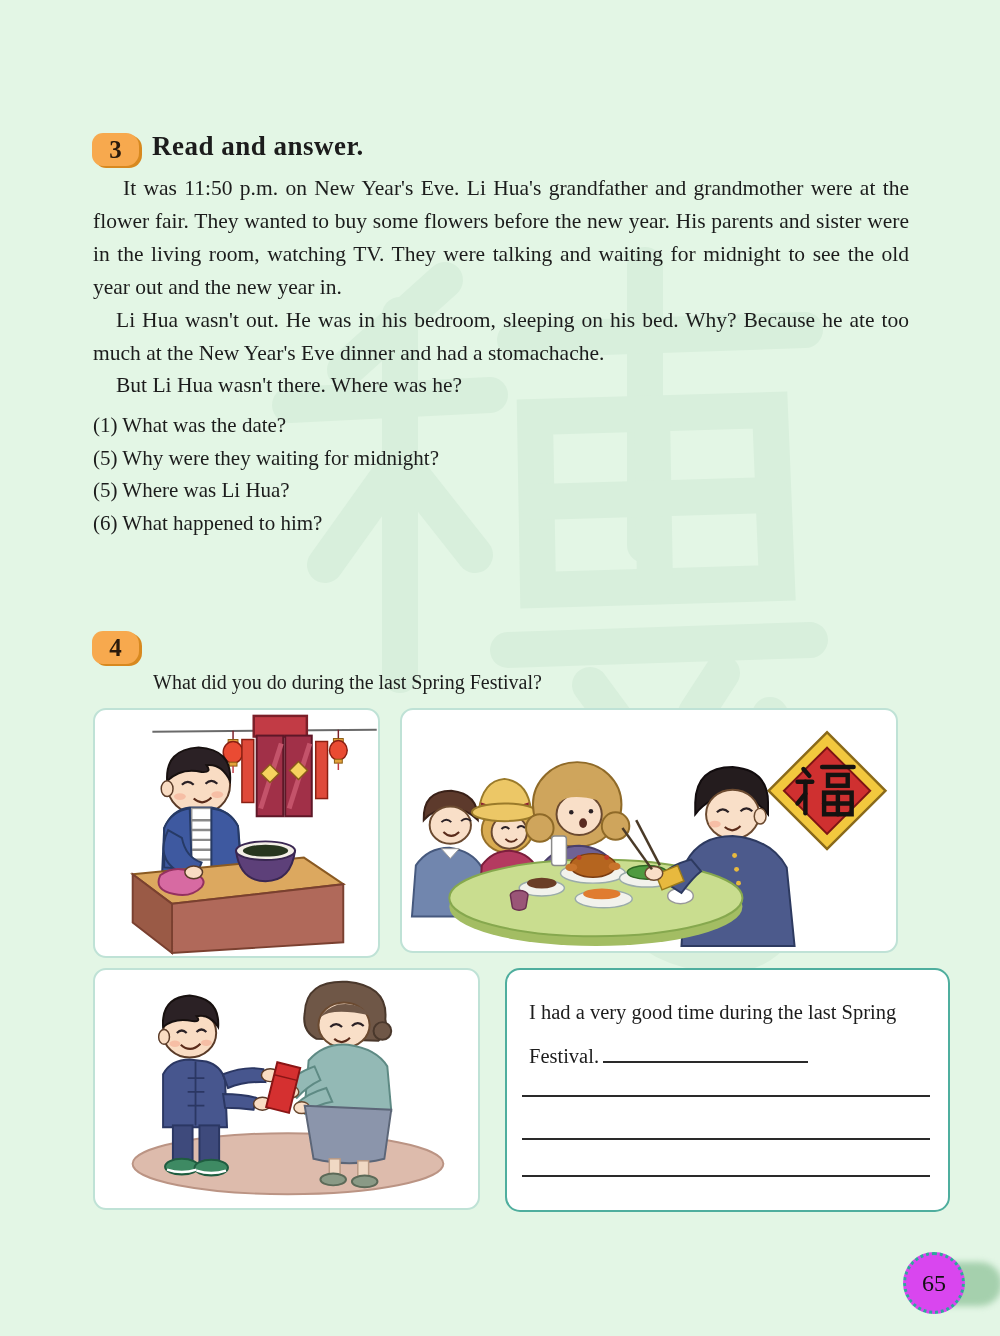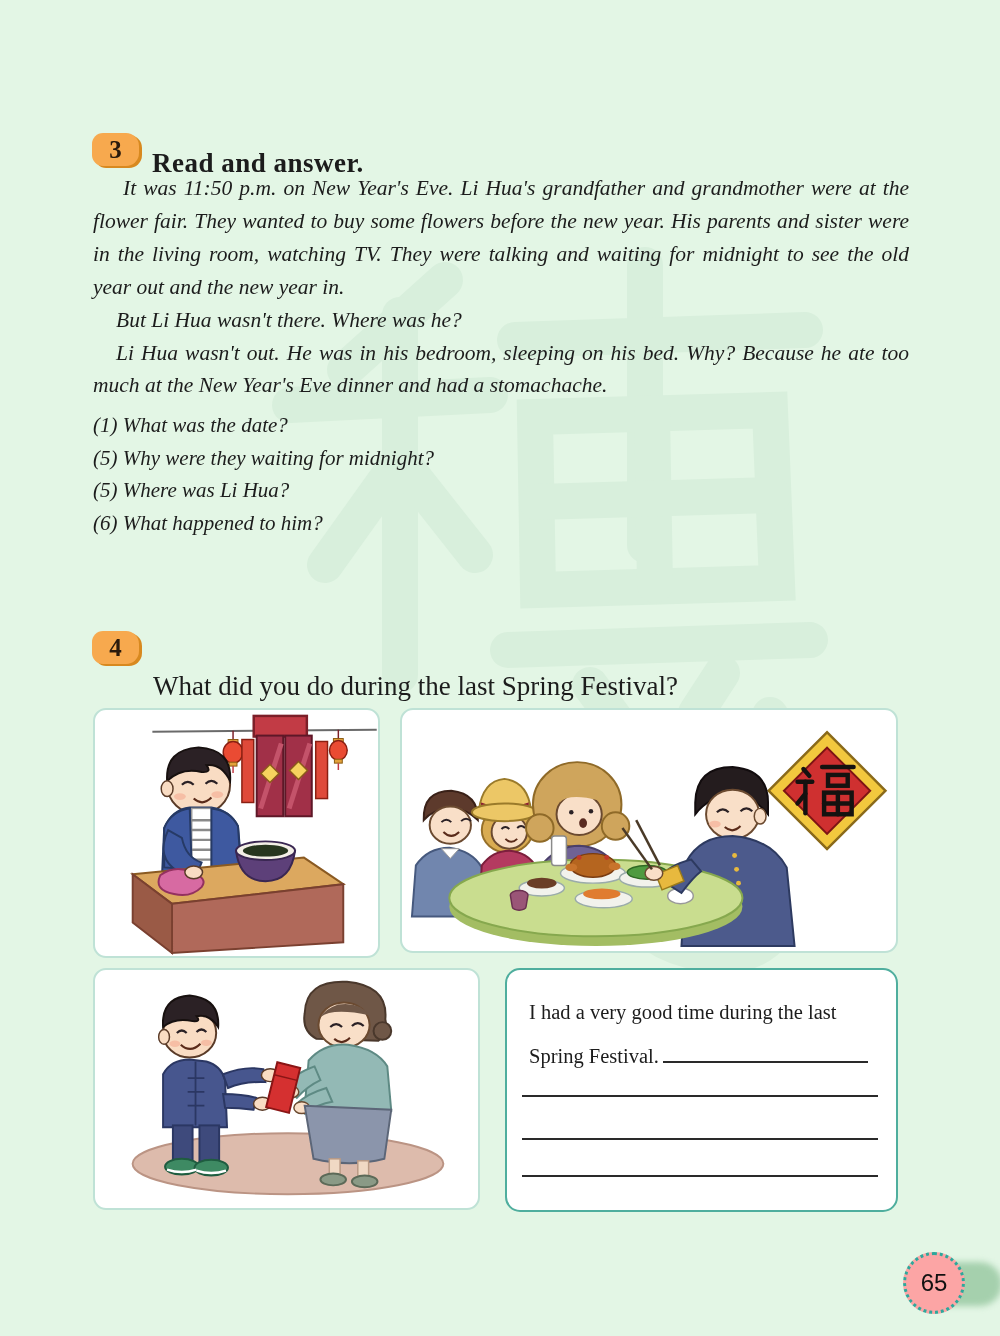--- a/index.html
+++ b/index.html
@@ -3,65 +3,65 @@
 <meta charset="utf-8">
 <style>
   * { margin:0; padding:0; box-sizing:border-box; }
   html,body { background:#cfe0d2; }
   .page {
     position:relative; width:1000px; height:1336px;
     background:#e3f6e5; overflow:hidden;
     font-family:"Liberation Serif", serif; color:#1c1c1c;
   }
   .watermark { position:absolute; left:250px; top:245px; z-index:0; }
-  .layer { position:absolute; z-index:1;font-style:italic; }
+  .layer { position:absolute; z-index:1; }
 
   .badge {
     position:absolute; z-index:1; width:47px; height:33px;
     background:#f7a94e; border-radius:11px 13px 13px 11px;
     box-shadow:3px 2px 0 #d8891f;
     color:#2a1a0c; font-weight:bold; font-size:25px;
     text-align:center; line-height:33px;
   }
   .badge3 { left:92px; top:133px; }
   .badge4 { left:92px; top:631px; }
   .stitle { position:absolute; z-index:1; font-size:27px; font-weight:bold; letter-spacing:0.5px; }
-  .t3 { left:152px; top:131px;margin-top:17px; }
+  .t3 { left:152px; top:131px; }
   .t4 { left:152px; top:629px; }
 
   .passage { position:absolute; z-index:1; left:93px; top:172px; width:816px; }
   .passage p { font-size:21.5px; line-height:32.9px; text-align:justify; }
   .ind1 { text-indent:30px; }
   .ind2 { text-indent:23px; }
 
   .questions { position:absolute; z-index:1; left:93px; top:409px; width:816px; }
   .questions div { font-size:21px; line-height:32.7px; }
 
-  .prompt { position:absolute; z-index:1; left:153px; top:671px; font-size:27px; }
+  .prompt { position:absolute; z-index:1; left:153px; top:671px; font-size:20px; }
 
   .card { position:absolute; z-index:2; background:#ffffff; border:2px solid #bfe2d6; border-radius:13px; overflow:hidden; }
   .c1 { left:93px;  top:708px; width:287px; height:250px; }
   .c2 { left:400px; top:708px; width:498px; height:245px; }
   .c3 { left:93px;  top:968px; width:387px; height:242px; }
-  .c4 { left:505px; top:968px; width:393px; height:244px; border:2.5px solid #4fae9e; border-radius:15px; }
+  .c4 { left:505px; top:968px; width:445px; height:244px; border:2.5px solid #4fae9e; border-radius:15px; }
   .card svg { display:block; width:100%; height:100%; }
 
   .wtext { padding:20px 16px 0 22px; font-size:20.5px; line-height:44px; }
   .blank { display:inline-block; width:205px; border-bottom:2px solid #2a2a2a; height:1.2em; vertical-align:baseline; margin-left:4px; }
   .wline { position:absolute; left:15px; right:18px; border-bottom:2px solid #2a2a2a; }
 
   .pblob {
     position:absolute; z-index:1; left:916px; top:1262px; width:86px; height:44px;
     background:#a5d0ad; border-radius:26px; filter:blur(3px);
   }
   .pcircle {
     position:absolute; z-index:2; left:903px; top:1252px; width:62px; height:62px;
-    background:#fca5a5; border:3px dotted #2ea79b; border-radius:50%;
+    background:#d946ef; border:3px dotted #2ea79b; border-radius:50%;
     display:flex; align-items:center; justify-content:center;
-    font-family:Liberation Sans, sans-serif; font-size:24px; color:#111;
+    font-family:Liberation Serif, serif; font-size:24px; color:#111;
   }
 </style>
 </head>
 <body>
 
 <div class="page">
 
   <svg class="watermark" width="580" height="860" viewBox="0 0 580 860">
     <g stroke="#d8efdc" stroke-width="36" stroke-linecap="round" fill="none">
       <path d="M195 35 L95 125"></path>
@@ -82,22 +82,22 @@
       <path d="M452 505 L478 548"></path>
       <path d="M520 470 L548 512"></path>
     </g>
   </svg>
 
   <div class="badge badge3">3</div>
   <h2 class="stitle t3">Read and answer.</h2>
 
   <div class="passage layer">
     <p class="ind1">It was 11:50 p.m. on New Year's Eve. Li Hua's grandfather and grandmother were at the flower fair. They wanted to buy some flowers before the new year. His parents and sister were in the living room, watching TV. They were talking and waiting for midnight to see the old year out and the new year in.</p>
+    <p class="ind2">Li Hua wasn't out. He was in his bedroom, sleeping on his bed. Why? Because he ate too much at the New Year's Eve dinner and had a stomachache.</p>
     <p class="ind2">But Li Hua wasn't there. Where was he?</p>
-    <p class="ind2">Li Hua wasn't out. He was in his bedroom, sleeping on his bed. Why? Because he ate too much at the New Year's Eve dinner and had a stomachache.</p>
   </div>
 
   <div class="questions layer">
     <div>(1) What was the date?</div>
     <div>(5) Why were they waiting for midnight?</div>
     <div>(5) Where was Li Hua?</div>
     <div>(6) What happened to him?</div>
   </div>
 
   <div class="badge badge4">4</div>

